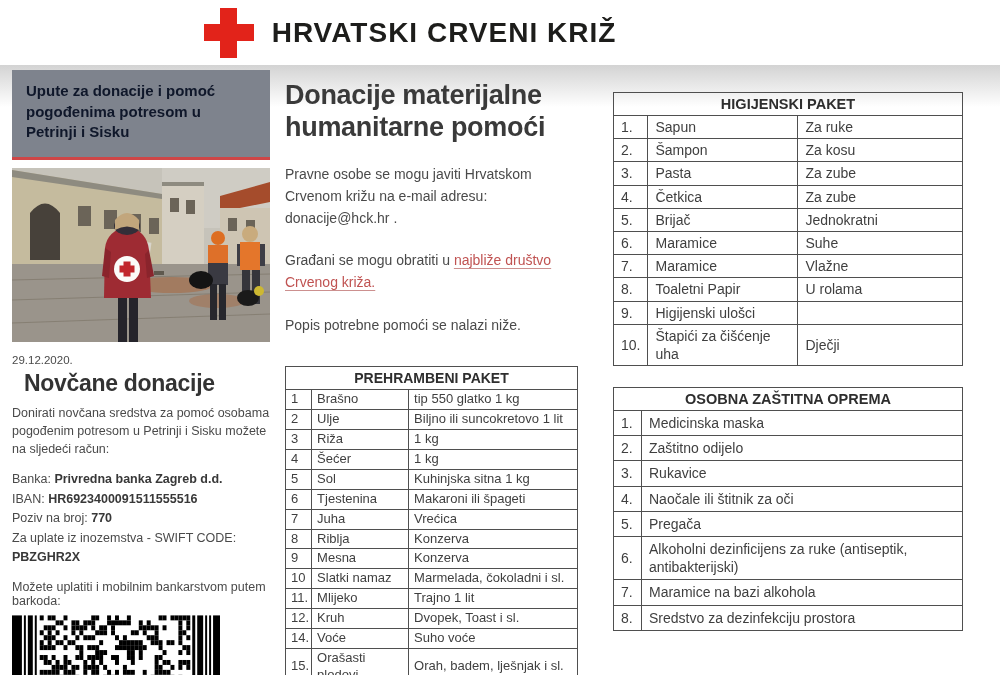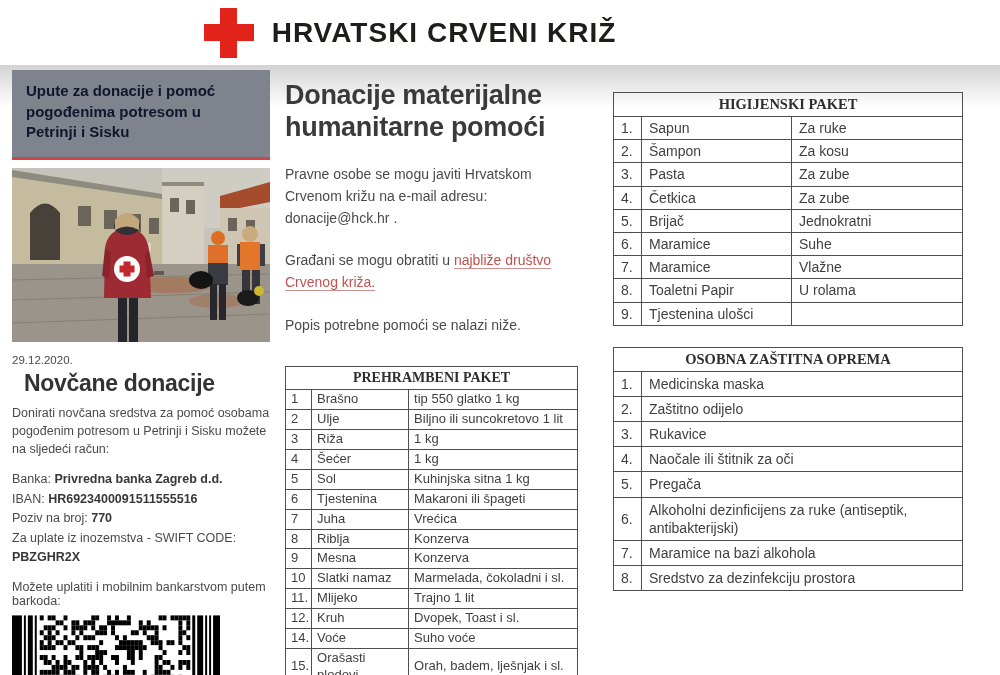--- a/index.html
+++ b/index.html
@@ -39,21 +39,21 @@
 
   
   .col-mid{left:285px; top:80px; width:293px;}
   .big-heading{font-size:27px; line-height:1.17; font-weight:800; color:var(--ink); letter-spacing:-0.3px;}
   .col-mid p{font-size:14px; line-height:1.55; margin-top:21px;}
   .red-link{color:var(--link); text-decoration:underline; text-decoration-color:#cc908f; text-underline-offset:3px; cursor:pointer;}
 
   
   table{border-collapse:collapse; width:100%; color:#3f3f3f;}
   th,td{border:1px solid var(--border); text-align:left; vertical-align:middle;}
-  th{text-align:center; font-weight:700; color:#2e2e2e;font-family:Liberation Serif, serif;}
+  th{text-align:center; font-weight:700; color:#2e2e2e;}
   .food{margin-top:30px; font-size:13px;}
   .food th{font-size:14px; padding:3px 6px;}
   .food td{padding:1px 5px; line-height:1.3;}
   .food td:nth-child(1){width:24px; padding-right:2px;}
   .food td:nth-child(2){width:97px;}
 
   .col-right{left:613px; top:92px; width:350px;}
   .hyg,.ppe{font-size:14px;}
   .hyg th,.ppe th{font-size:14.5px; padding:3px 6px;}
   .hyg td{padding:2px 7px; line-height:1.3;}
@@ -575,22 +575,27 @@
           <td>Maramice</td>
           <td>Vlažne</td>
         </tr>
         <tr>
           <td>8.</td>
           <td>Toaletni Papir</td>
           <td>U rolama</td>
         </tr>
         <tr>
           <td>9.</td>
-          <td>Tjestenina ulošci</td>
+          <td>Higijenski ulošci</td>
           <td></td>
+        </tr>
+        <tr>
+          <td>10.</td>
+          <td>Štapići za čišćenje uha</td>
+          <td>Dječji</td>
         </tr>
       </tbody>
   </table>
 
   <table class="pkg ppe">
     <thead>
         <tr>
           <th colspan="2">OSOBNA ZAŠTITNA OPREMA</th>
         </tr>
       </thead>

